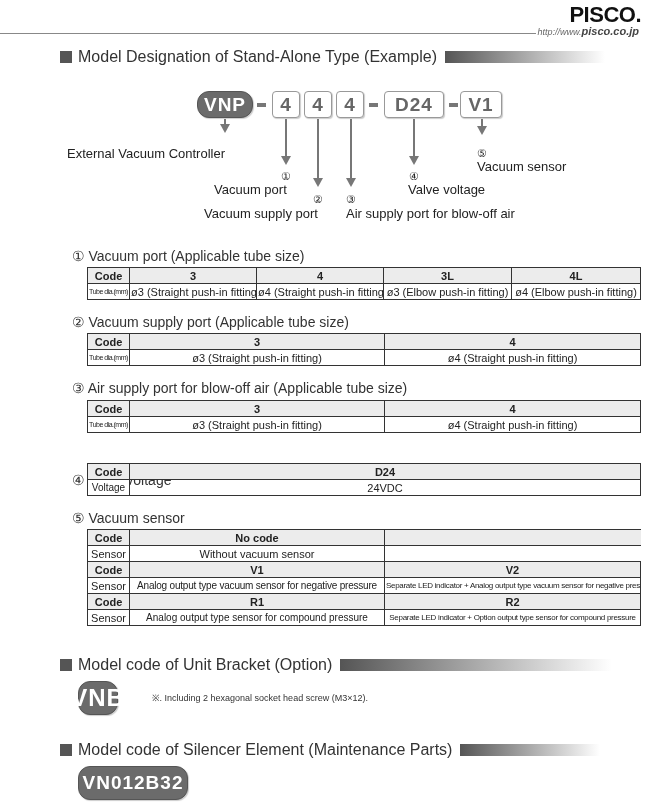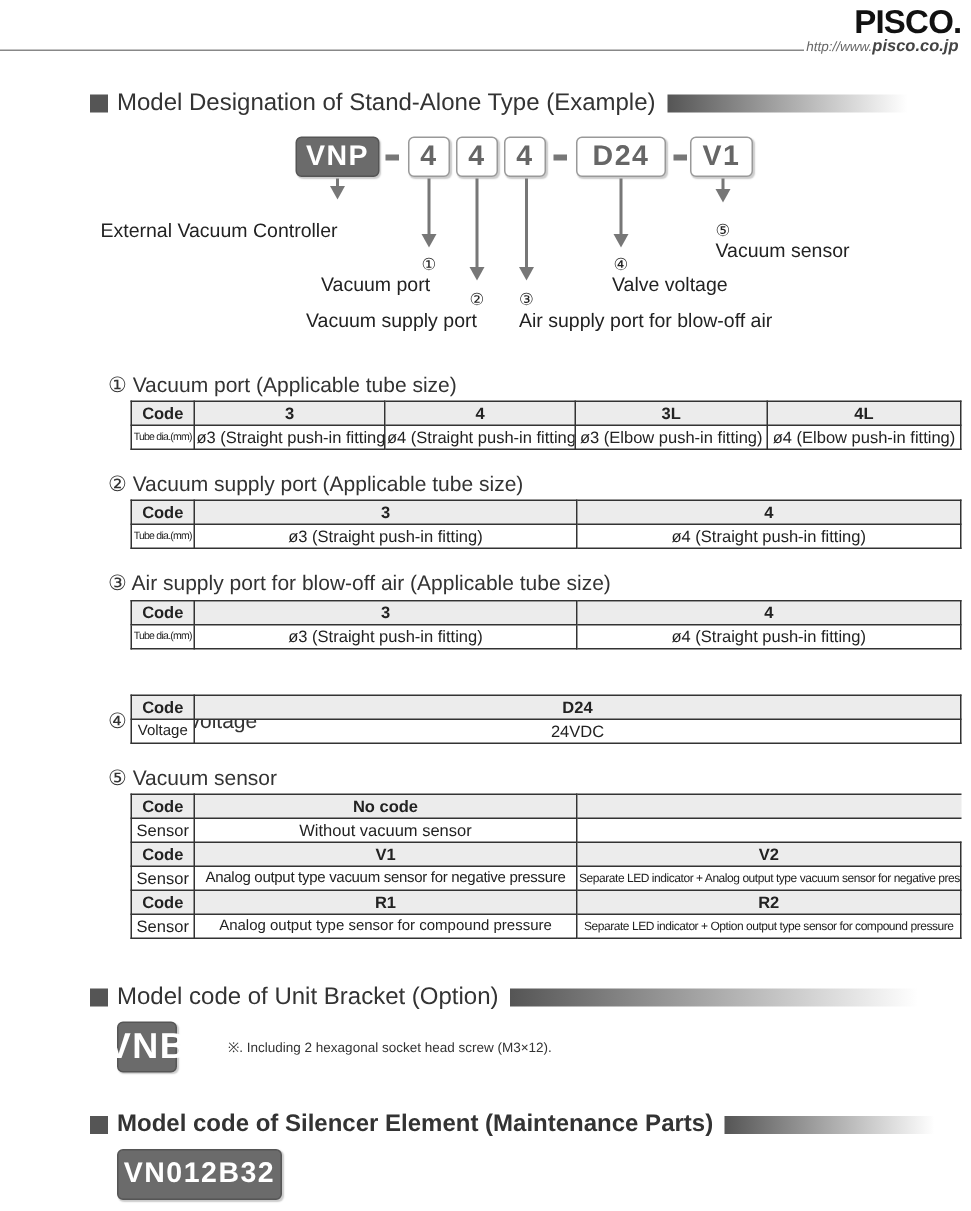--- a/index.html
+++ b/index.html
@@ -12,21 +12,21 @@
   .url { position: absolute; right: 8px; top: 25px; font-size: 9px; color: #666; font-style: italic; }
   .url b { color: #444; font-weight: bold; font-size: 11px; }
 
   
   .section-heading { position: absolute; left: 60px; font-size: 16px; color: #333; display: flex; align-items: center; white-space: nowrap; }
   .section-heading .sq { display: inline-block; width: 12px; height: 12px; background: #555; margin-right: 6px; }
   .section-heading .grad { display: inline-block; height: 12px; margin-left: 8px; background: linear-gradient(to right, #555 0%, #999 40%, #fff 100%); }
 
   
   .codebox { position: absolute; height: 27px; border: 1px solid #999; border-radius: 4px; background: #fff; font-weight: bold; font-size: 19px; color: #666; display: flex; align-items: center; justify-content: center; box-shadow: 1px 1px 1px #ccc; letter-spacing: 1px; }
-  .codebox.dark { background: #6b6b6b; color: #fff; border-color: #555; }
+  .codebox.dark { background: #6b6b6b; color: #fff; border-color: #555; border-radius: 12px; }
   .dash { position: absolute; width: 9px; height: 4px; background: #777; top: 103px; }
 
   
   .vline { position: absolute; width: 2px; background: #777; }
   .ahead { position: absolute; width: 0; height: 0; border-left: 5px solid transparent; border-right: 5px solid transparent; border-top: 9px solid #777; }
 
   .label { position: absolute; font-size: 13px; color: #222; white-space: nowrap; }
   .num { position: absolute; font-size: 11px; color: #222; }
 
   
@@ -45,21 +45,21 @@
 
   .note { position: absolute; left: 152px; top: 691px; font-size: 9px; color: #333; }
 </style>
 </head>
 <body>
 
 <div class="logo">PISCO.</div>
 <div class="header-line"></div>
 <div class="url"><span>http://www.</span><b>pisco.co.jp</b></div>
 
-<div class="section-heading" style="top:60px;">
+<div class="section-heading" style="top:48px;">
   <span class="sq"></span>
   <span>Model Designation of Stand-Alone Type (Example)</span>
   <span class="grad" style="width:160px;"></span>
 </div>
 
 <div class="codebox dark" style="left:197px;top:91px;width:56px;">VNP</div>
 <div class="dash" style="left:257px;"></div>
 <div class="codebox" style="left:272px;top:91px;width:28px;">4</div>
 <div class="codebox" style="left:304px;top:91px;width:28px;">4</div>
 <div class="codebox" style="left:336px;top:91px;width:28px;">4</div>
@@ -227,18 +227,18 @@
   </table>
 
 <div class="section-heading" style="top:656px;">
   <span class="sq"></span>
   <span>Model code of Unit Bracket (Option)</span>
   <span class="grad" style="width:272px;"></span>
 </div>
 <div class="codebox dark" style="left:78px;top:681px;width:40px;height:34px;font-size:24px;">VNB</div>
 <div class="note">※. Including 2 hexagonal socket head screw (M3×12).</div>
 
-<div class="section-heading" style="top:741px;font-weight:bold;">
+<div class="section-heading" style="top:741px;">
   <span class="sq"></span>
   <span>Model code of Silencer Element (Maintenance Parts)</span>
   <span class="grad" style="width:140px;"></span>
 </div>
 <div class="codebox dark" style="left:78px;top:766px;width:110px;height:34px;font-size:19px;">VN012B32</div>
 
 </body></html>

